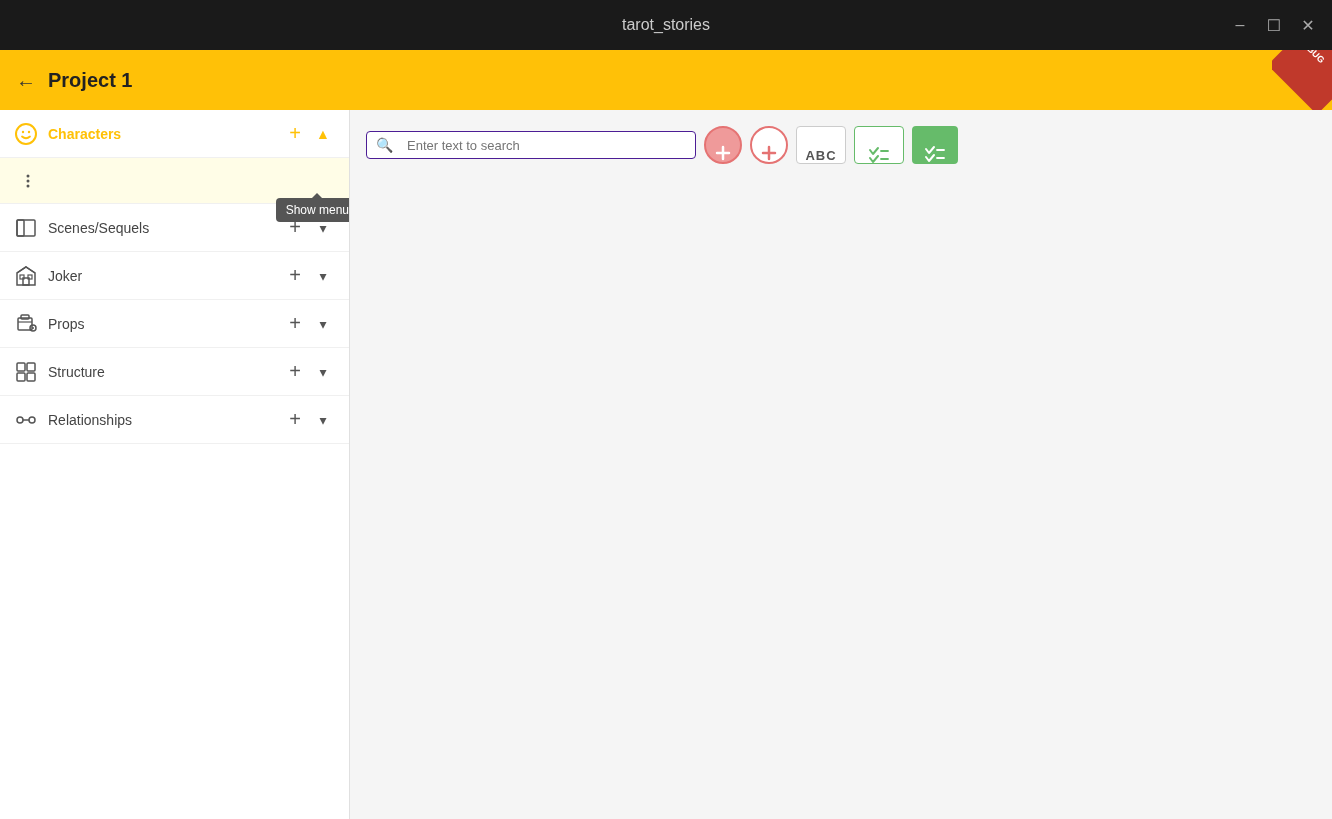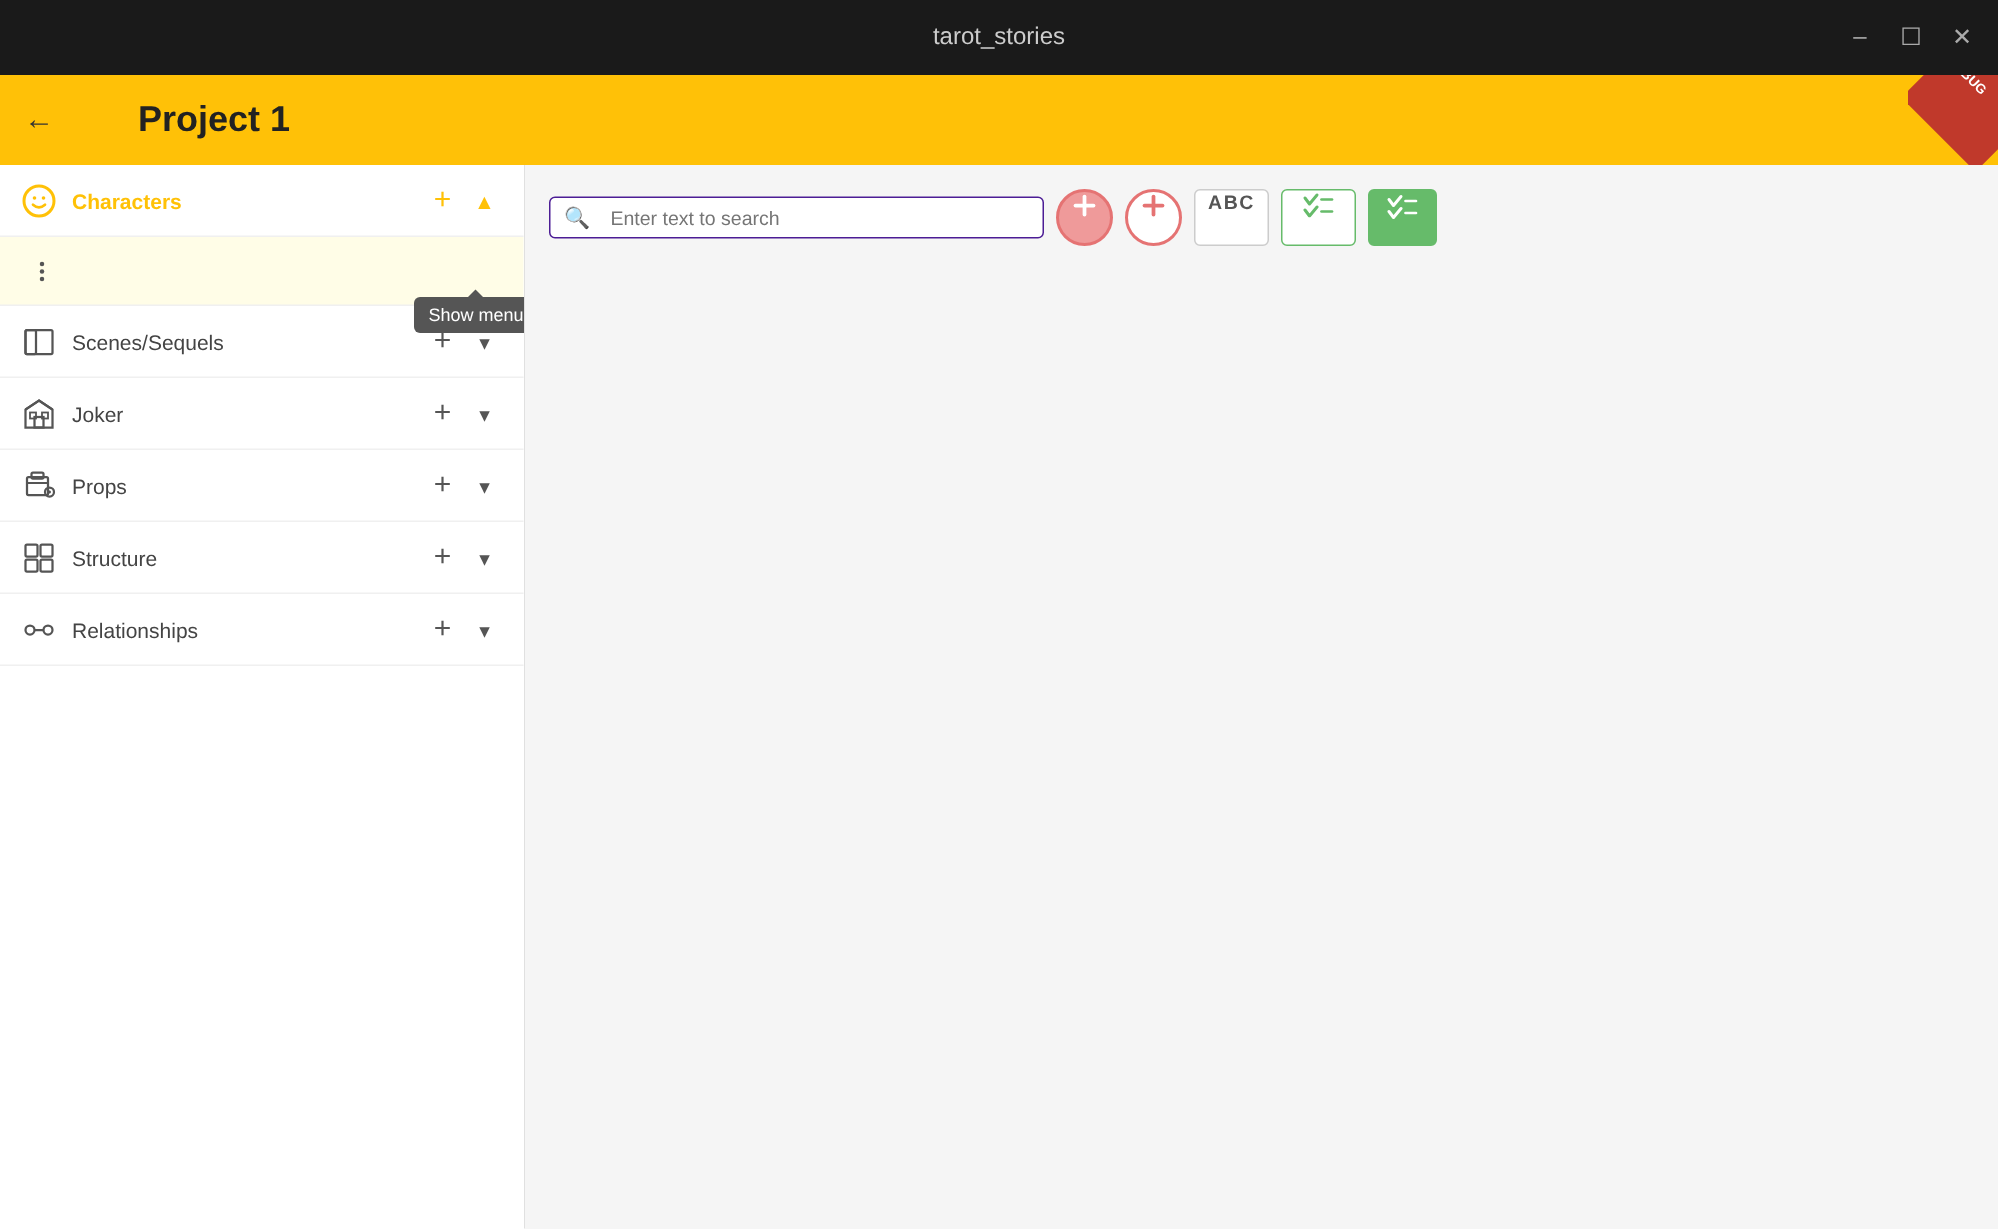--- a/index.html
+++ b/index.html
@@ -51,24 +51,23 @@
     .header-back {
       background: none;
       border: none;
       cursor: pointer;
       font-size: 20px;
       color: #333;
       margin-right: 12px;
       display: flex; align-items: center;
     }
     .header-title {
-      font-size: 24px;
+      font-size: 20px;
       font-weight: 600;
       color: #222;
-      margin-left: 44px;
     }
     .debug-corner {
       position: absolute;
       right: 0;
       top: 0;
       width: 60px;
       height: 60px;
       overflow: hidden;
     }
     .debug-corner-inner {
@@ -254,21 +253,21 @@
     
     .toolbar-btn {
       width: 38px;
       height: 38px;
       border-radius: 50%;
       border: 2px solid #e57373;
       background: #ef9a9a;
       color: white;
       font-size: 18px;
       cursor: pointer;
-      display: flex; align-items: flex-start; justify-content: center;
+      display: flex; align-items: flex-end; justify-content: center;
     }
     .toolbar-btn.outline-only {
       background: white;
       border: 2px solid #e57373;
       color: #e57373;
     }
     .toolbar-btn.text-btn {
       width: auto;
       min-width: 50px;
       border-radius: 4px;

